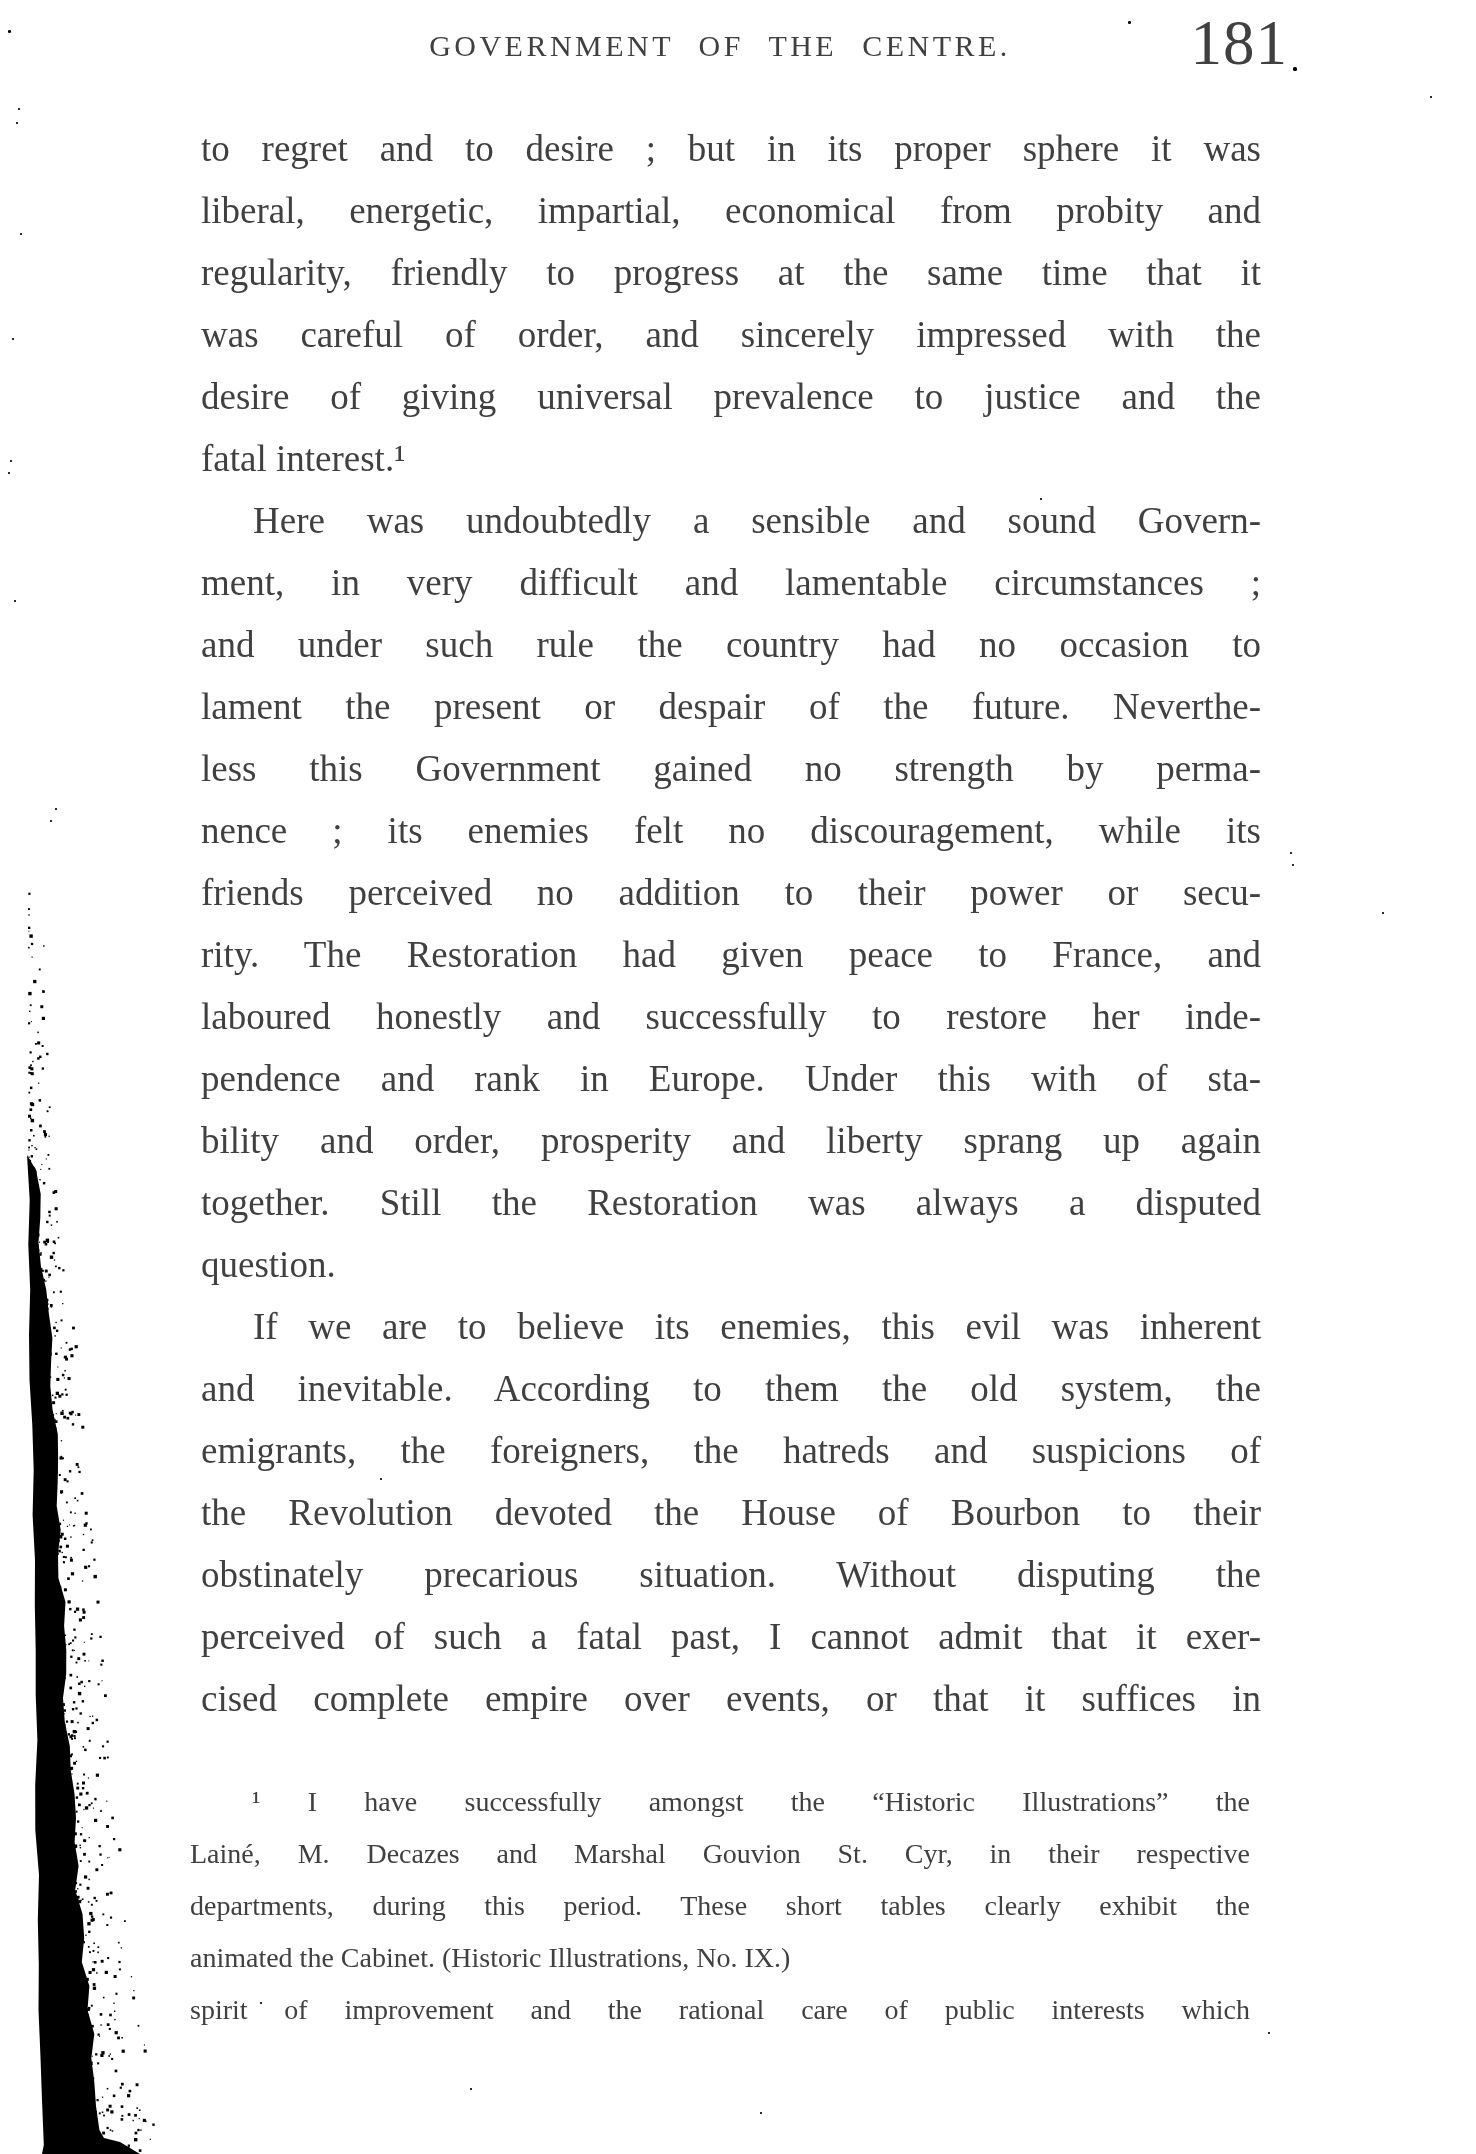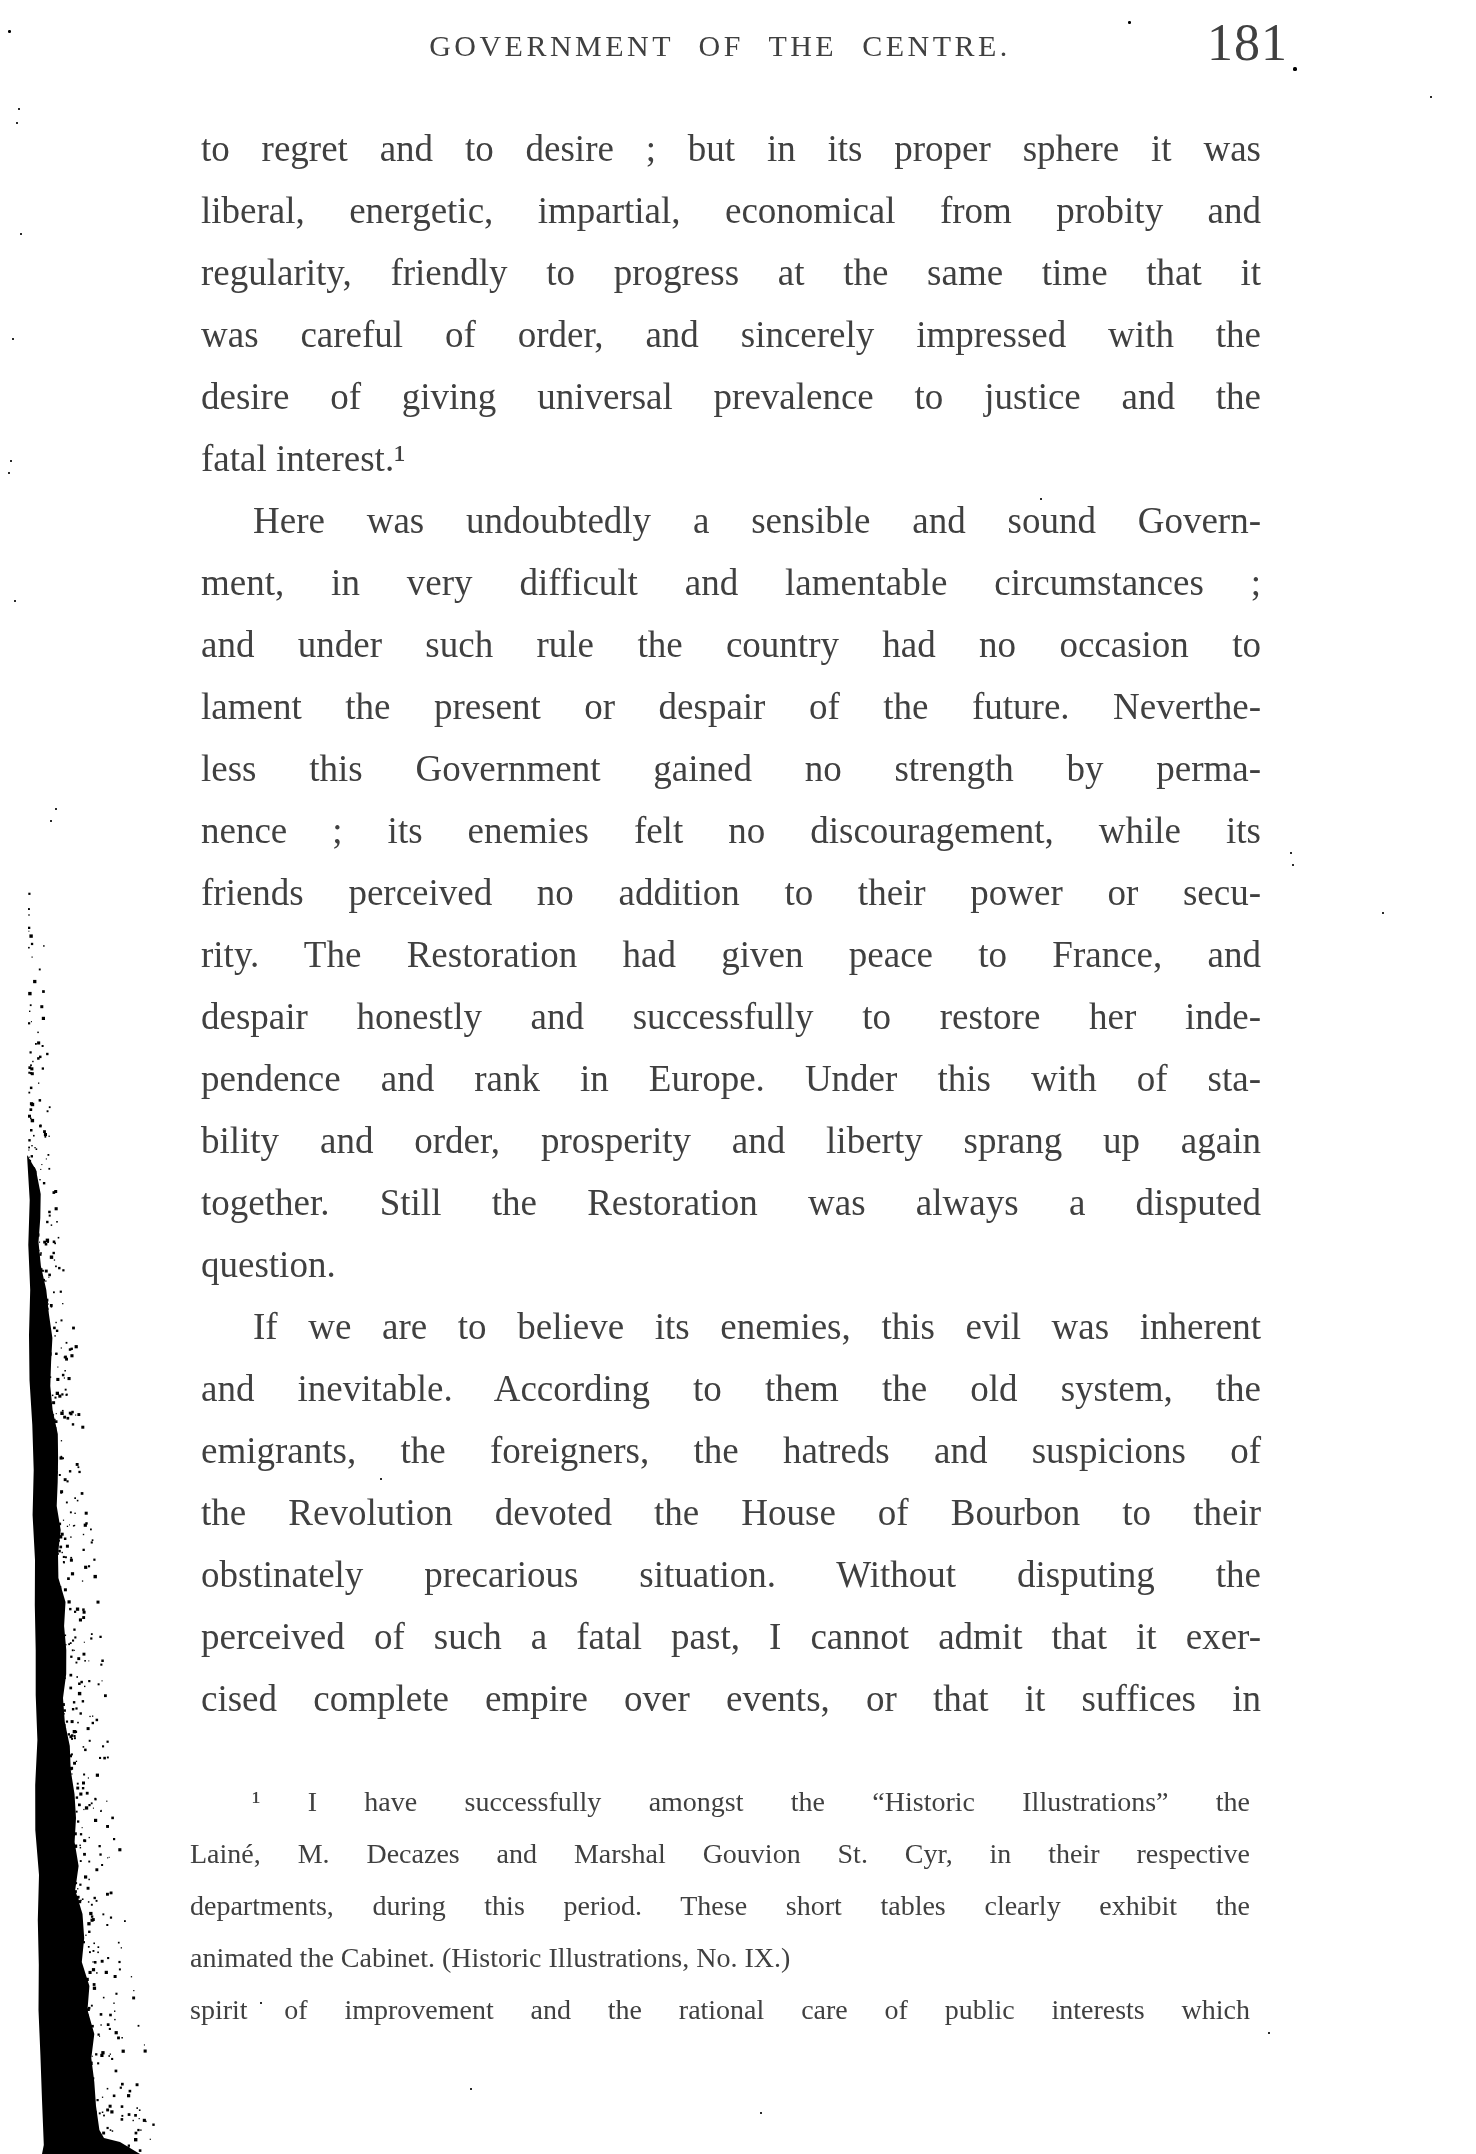--- a/index.html
+++ b/index.html
@@ -17,21 +17,21 @@
   }
   .header-title{
     position:absolute;left:0;right:0;top:0;
     text-align:center;
     font-size:30px;line-height:44px;
     letter-spacing:3.5px;word-spacing:14px;
     font-weight:400;
   }
   .page-number{
     position:absolute;right:188px;top:14px;
-    font-size:52px;line-height:58px;
+    font-size:63px;line-height:58px;
     letter-spacing:1px;
   }
   .body-text{
     position:absolute;left:190px;top:118px;width:1060px;
     font-size:37px;line-height:62px;margin-left:11px;
   }
   .footnote-text{
     position:absolute;left:190px;top:1776px;width:1060px;
     font-size:28px;line-height:52px;
   }
@@ -62,21 +62,21 @@
       <div class="tline just">desire of giving universal prevalence to justice and the</div>
       <div class="tline">fatal interest.¹</div>
       <div class="tline just ind">Here was undoubtedly a sensible and sound Govern-</div>
       <div class="tline just">ment, in very difficult and lamentable circumstances ;</div>
       <div class="tline just">and under such rule the country had no occasion to</div>
       <div class="tline just">lament the present or despair of the future. Neverthe-</div>
       <div class="tline just">less this Government gained no strength by perma-</div>
       <div class="tline just">nence ; its enemies felt no discouragement, while its</div>
       <div class="tline just">friends perceived no addition to their power or secu-</div>
       <div class="tline just">rity. The Restoration had given peace to France, and</div>
-      <div class="tline just">despair honestly and successfully to restore her inde-</div>
+      <div class="tline just">laboured honestly and successfully to restore her inde-</div>
       <div class="tline just">pendence and rank in Europe. Under this with of sta-</div>
       <div class="tline just">bility and order, prosperity and liberty sprang up again</div>
       <div class="tline just">together. Still the Restoration was always a disputed</div>
       <div class="tline">question.</div>
       <div class="tline just ind">If we are to believe its enemies, this evil was inherent</div>
       <div class="tline just">and inevitable. According to them the old system, the</div>
       <div class="tline just">emigrants, the foreigners, the hatreds and suspicions of</div>
       <div class="tline just">the Revolution devoted the House of Bourbon to their</div>
       <div class="tline just">obstinately precarious situation. Without disputing the</div>
       <div class="tline just">perceived of such a fatal past, I cannot admit that it exer-</div>

